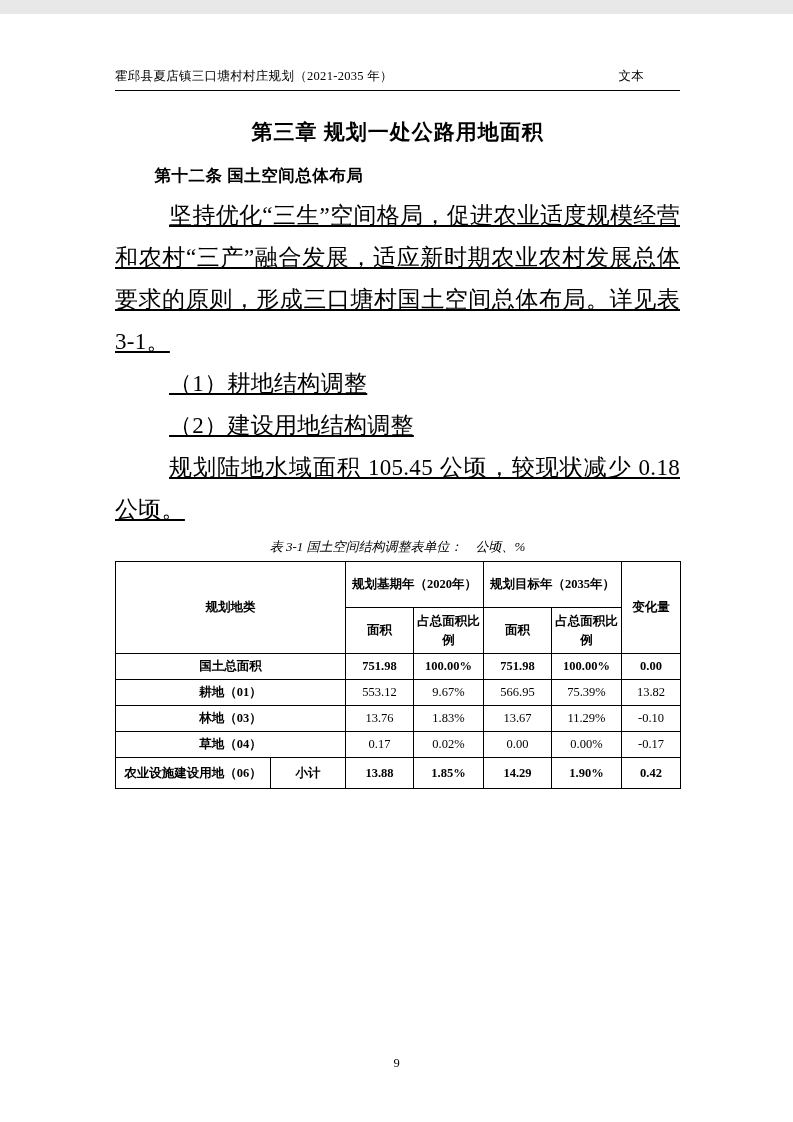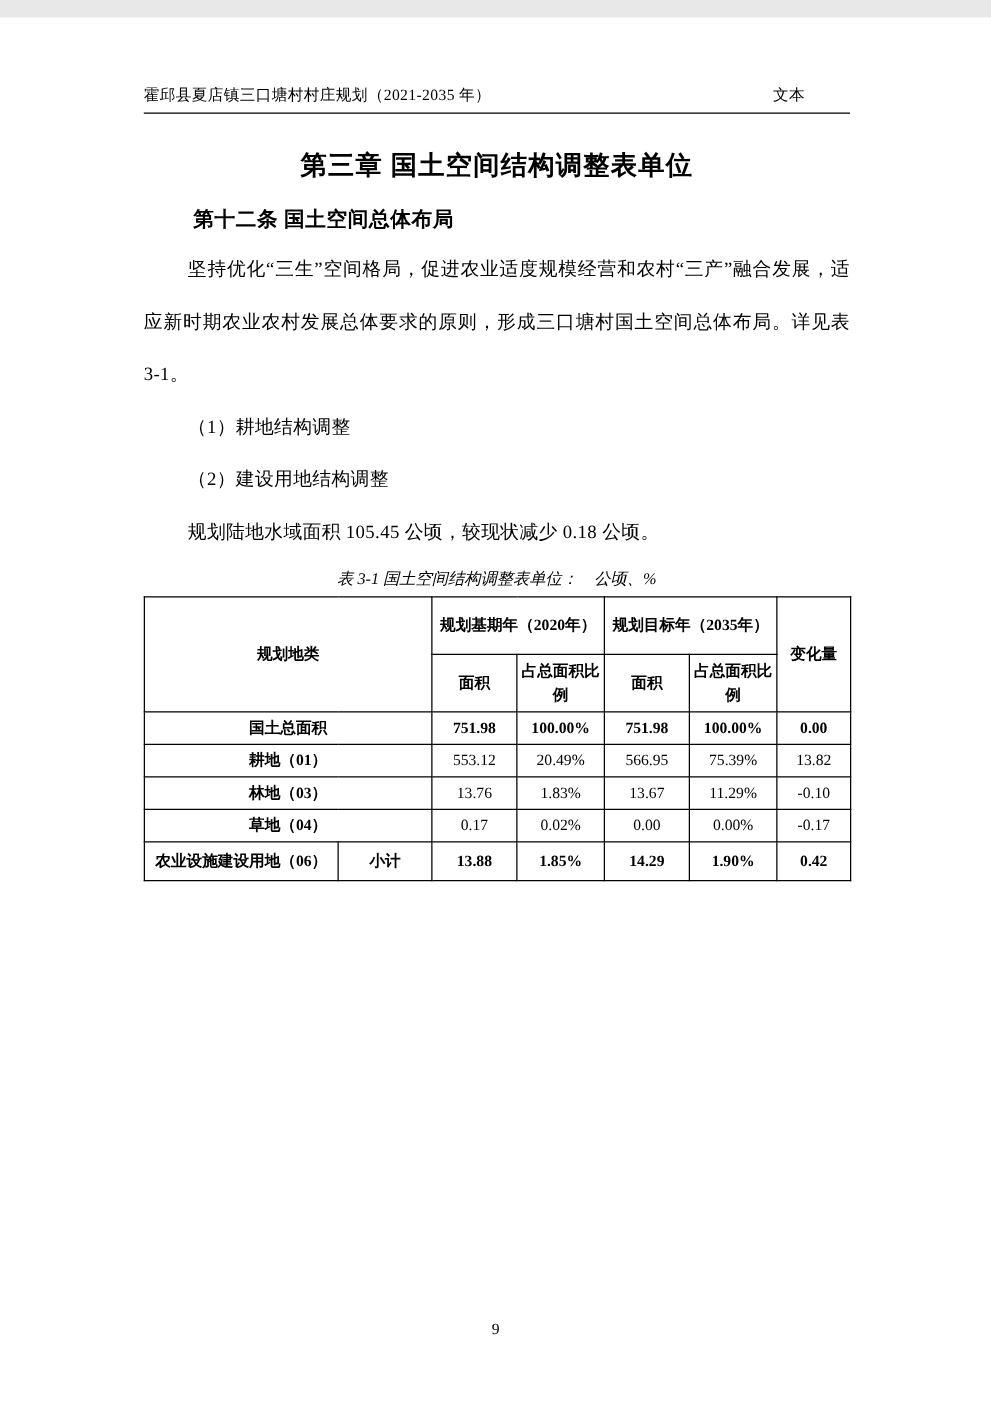--- a/index.html
+++ b/index.html
@@ -41,25 +41,26 @@
     margin-top: 16px;
     font-size: 16.5px;
     font-weight: bold;
     line-height: 26px;
     text-indent: 2.4em;
     letter-spacing: 0.5px;
   }
 
   .body-para {
     margin-top: 0;
-    font-size: 15px;
+    font-size: 23px;
     line-height: 42px;
     text-align: justify;
     text-indent: 2.35em;
     letter-spacing: 0.3px;
+    text-decoration: underline;
   }
   .paragraphs { margin-top: 6px; }
 
   .table-caption {
     margin-top: 6px;
     text-align: center;
     font-size: 13px;
     line-height: 20px;
     font-style: italic;
   }
@@ -102,21 +103,21 @@
 <body>
 
 <div class="page">
   <div class="content">
 
     <header class="page-header">
       <span class="hdr-left">霍邱县夏店镇三口塘村村庄规划（2021-2035 年）</span>
       <span class="hdr-right">文本</span>
     </header>
 
-    <h1 class="chapter-title">第三章 国土空间结构调整表单位</h1>
+    <h1 class="chapter-title">第三章 规划一处公路用地面积</h1>
 
     <h2 class="section-heading">第十二条 国土空间总体布局</h2>
 
     <div class="paragraphs">
       <p class="body-para">坚持优化“三生”空间格局，促进农业适度规模经营和农村“三产”融合发展，适应新时期农业农村发展总体要求的原则，形成三口塘村国土空间总体布局。详见表 3-1。</p>
       <p class="body-para">（1）耕地结构调整</p>
       <p class="body-para">（2）建设用地结构调整</p>
       <p class="body-para">规划陆地水域面积 105.45 公顷，较现状减少 0.18 公顷。</p>
     </div>
 
@@ -151,21 +152,21 @@
           <td colspan="2" class="row-name">国土总面积</td>
           <td>751.98</td>
           <td>100.00%</td>
           <td>751.98</td>
           <td>100.00%</td>
           <td>0.00</td>
         </tr>
         <tr>
           <td colspan="2" class="row-name">耕地（01）</td>
           <td>553.12</td>
-          <td>20.49%</td>
+          <td>9.67%</td>
           <td>566.95</td>
           <td>75.39%</td>
           <td>13.82</td>
         </tr>
         <tr>
           <td colspan="2" class="row-name">林地（03）</td>
           <td>13.76</td>
           <td>1.83%</td>
           <td>13.67</td>
           <td>11.29%</td>

